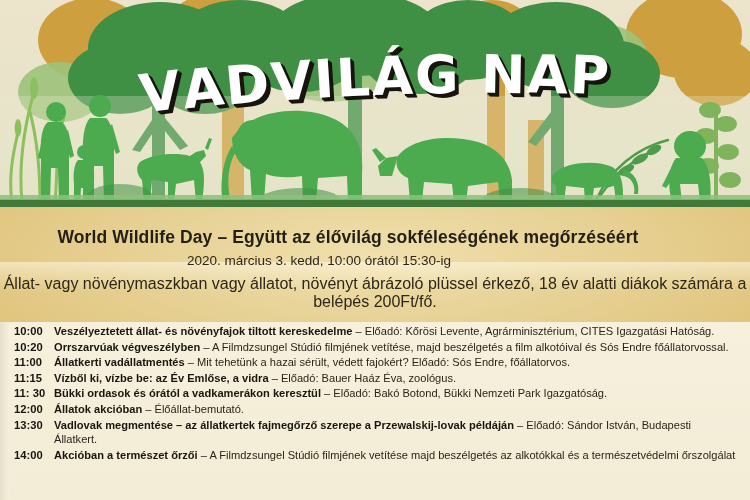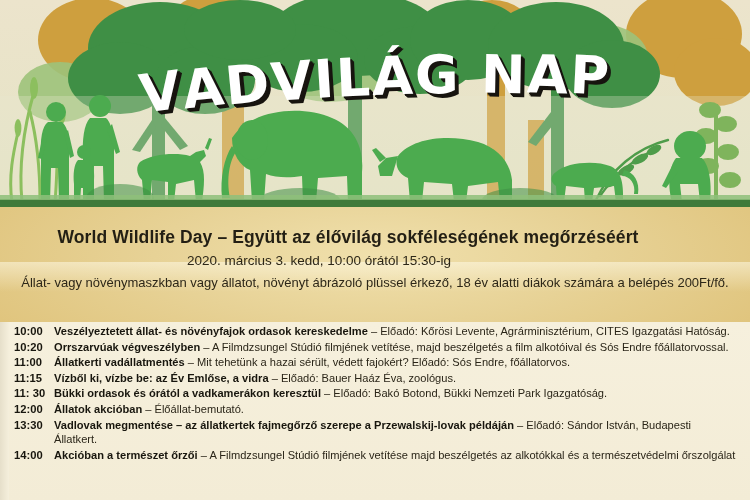--- a/index.html
+++ b/index.html
@@ -38,21 +38,21 @@
     background:
       radial-gradient(ellipse 70% 140% at 50% 42%, #f0e0ac 0%, #e7d296 42%, #ddbf73 100%);
   }
   .goldband .innerlight{position:absolute;left:0;top:48%;width:100%;height:30px;
     background:linear-gradient(180deg,rgba(255,250,230,.55),rgba(255,250,230,0));}
   .subtitle{position:absolute;left:0;top:20px;width:696px;text-align:center;
     font-size:17.5px;font-weight:700;color:#231f14;letter-spacing:.1px;}
   .daterow{position:absolute;left:0;top:46px;width:638px;text-align:center;
     font-size:13.5px;color:#2d2718;}
   .noterow{position:absolute;left:0;top:68px;width:750px;text-align:center;
-    font-size:13px;color:#2d2718;}
+    font-size:16px;color:#2d2718;}
   .proghead{position:absolute;left:0;top:97px;width:750px;text-align:center;
     font-size:13px;font-weight:700;color:#1d1a10;letter-spacing:.6px;margin-top:36px;}
 
   
   .schedule{position:absolute;left:0;top:322px;width:750px;height:178px;
     background:linear-gradient(180deg,#f6f0dd 0%,#f3ecd6 100%);
     padding-top:2px;box-sizing:border-box;}
   .row{display:flex;align-items:flex-start;padding:0 14px 0 62px;margin-bottom:1px;
        line-height:14.6px;}
   .time{width:40px;flex:0 0 40px;margin-left:-48px;font-size:11.2px;font-weight:700;
@@ -222,21 +222,21 @@
     <div class="innerlight"></div>
     <div class="subtitle">World Wildlife Day – Együtt az élővilág sokféleségének megőrzéséért</div>
     <div class="daterow">2020. március 3. kedd, 10:00 órától 15:30-ig</div>
     <div class="noterow">Állat- vagy növénymaszkban vagy állatot, növényt ábrázoló plüssel érkező, 18 év alatti diákok számára a belépés 200Ft/fő.</div>
     <div class="proghead">PROGRAMOK A VARÁZSHEGY CSILLAGTERÉBEN</div>
   </div>
 
   <div class="schedule" id="schedule">
       <div class="row">
         <div class="time">10:00</div>
-        <div class="desc"><b>Veszélyeztetett állat- és növényfajok ordasok kereskedelme</b> – Előadó: Kőrösi Levente, Agrárminisztérium, CITES Igazgatási Hatóság.</div>
+        <div class="desc"><b>Veszélyeztetett állat- és növényfajok tiltott kereskedelme</b> – Előadó: Kőrösi Levente, Agrárminisztérium, CITES Igazgatási Hatóság.</div>
       </div>
       <div class="row">
         <div class="time">10:20</div>
         <div class="desc"><b>Orrszarvúak végveszélyben</b> – A Filmdzsungel Stúdió filmjének vetítése, majd beszélgetés a film alkotóival és Sós Endre főállatorvossal.</div>
       </div>
       <div class="row">
         <div class="time">11:00</div>
         <div class="desc"><b>Állatkerti vadállatmentés</b> – Mit tehetünk a hazai sérült, védett fajokért? Előadó: Sós Endre, főállatorvos.</div>
       </div>
       <div class="row">

